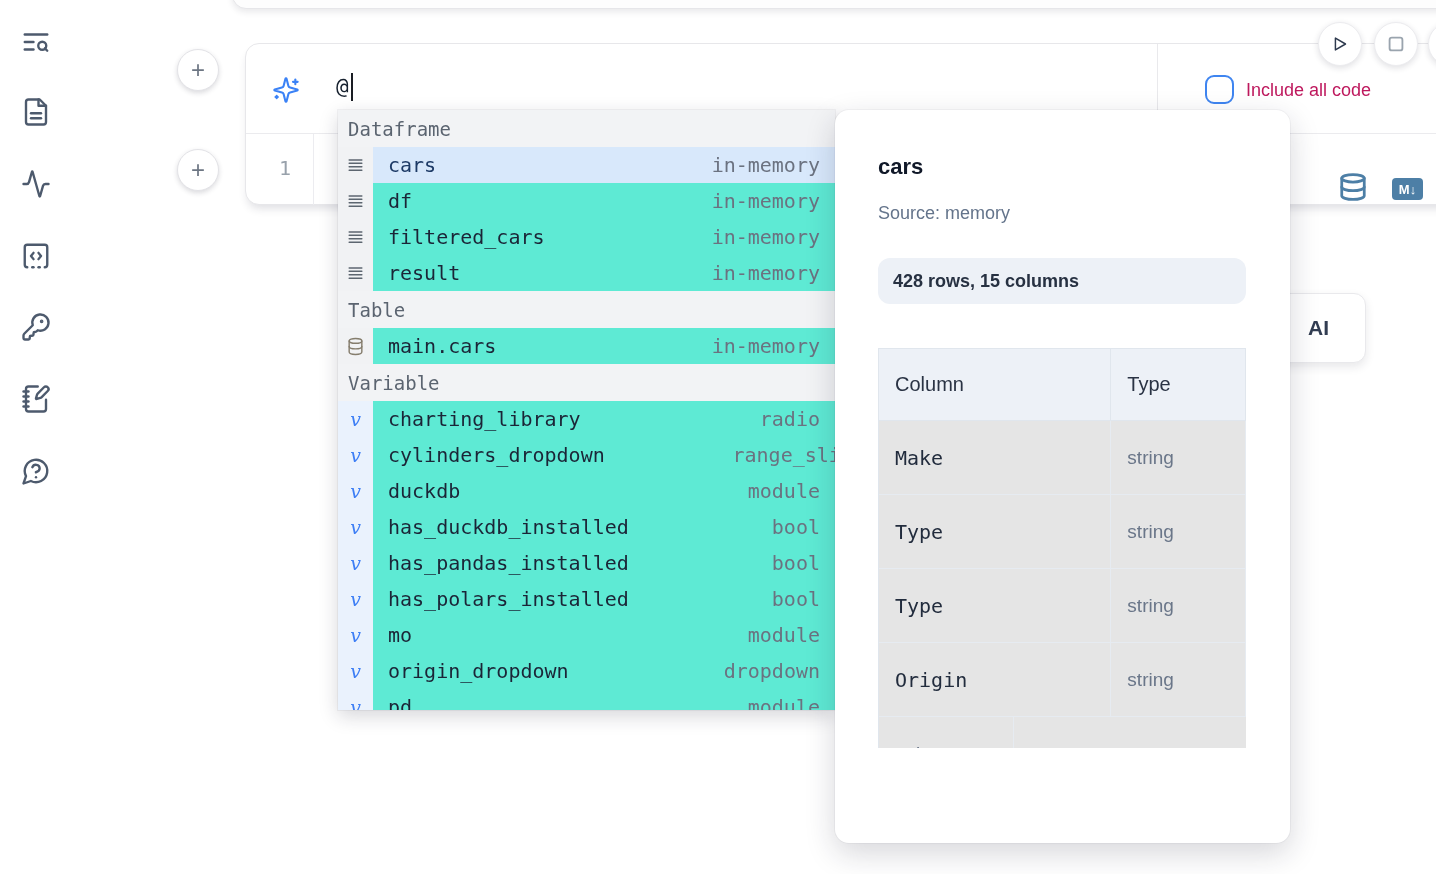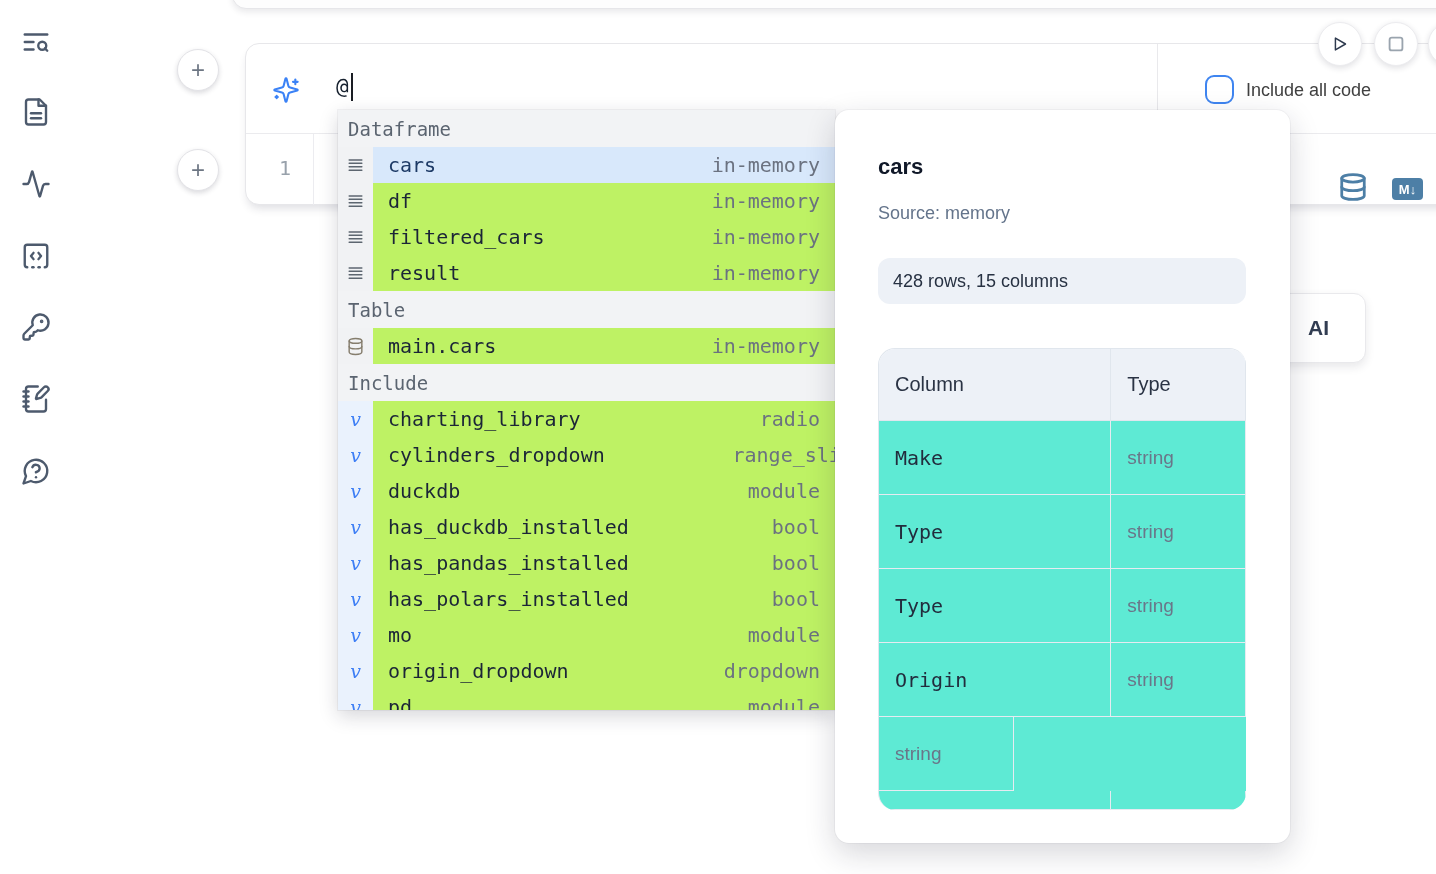--- a/index.html
+++ b/index.html
@@ -22,21 +22,21 @@
     background:#fff; border:1px solid #e7e7ea; border-radius:14px;
     box-shadow:0 6px 10px -3px rgba(40,40,60,.16); z-index:1; }
   .prompt-row { position:absolute; left:0; top:0; width:100%; height:90px;
     border-bottom:1px solid #ebebee; }
   .prompt-vdivider { position:absolute; left:911px; top:0; width:1px; height:90px; background:#e9e9ec; }
   .sparkles { position:absolute; left:26px; top:32px; width:28px; height:28px; color:#3b82f6; }
   .prompt-text { position:absolute; left:90px; top:29px; font-size:21px; color:#16202e; display:flex; align-items:center; }
   .caret { display:inline-block; width:2px; height:28px; background:#1a1d24; margin-left:2px; }
   .include-box { position:absolute; left:959px; top:31px; width:29px; height:29px;
     border:2.5px solid #3f85f0; border-radius:9px; background:#fff; cursor:pointer; }
-  .include-label { position:absolute; left:1000px; top:36px; font-size:18px; color:#404040; }
+  .include-label { position:absolute; left:1000px; top:36px; font-size:18px; color:#be185d; }
 
   .code-row { position:absolute; left:0; top:90px; width:100%; height:71px; }
   .gutter { position:absolute; left:0; top:0; width:68px; height:100%; border-right:1px solid #ececf0; }
   .line-no { position:absolute; left:0; top:22px; width:45px; text-align:right;
     font-size:20px; color:#98a1ab; }
   .editor-db-icon { position:absolute; left:1092px; top:38px; width:30px; height:30px; color:#4d7fa6; cursor:pointer; }
   .md-badge { position:absolute; left:1146px; top:44px; width:31px; height:22px; background:#4d7fa6;
     border-radius:4px; color:#fff; font-weight:bold; font-size:13px;
     display:flex; align-items:center; justify-content:center; cursor:pointer; }
 
@@ -55,21 +55,21 @@
 
   
   .ai-btn { position:absolute; left:1106px; top:293px; width:260px; height:70px;
     background:#fff; border:1px solid #e9e9ec; border-radius:12px;
     box-shadow:0 4px 10px rgba(30,30,50,.10); z-index:4;
     display:flex; align-items:center; justify-content:flex-end; padding-right:36px;
     font-weight:bold; font-size:21px; color:#323d52; cursor:pointer; }
 
   
   .dropdown { position:absolute; left:338px; top:110px; width:497px; height:600px;
-    background:#bef264; z-index:6; overflow:hidden;
+    background:#5eead4; z-index:6; overflow:hidden;
     box-shadow:0 6px 18px rgba(30,30,50,.18), 0 0 0 1px rgba(30,30,50,.05);
     font-family:"DejaVu Sans Mono", monospace; }
   .sec-header { height:37px; background:#f2f3f5; color:#5b6470; font-size:19px;
     display:flex; align-items:center; padding-left:10px; }
   .drow { height:36px; display:flex; align-items:stretch; cursor:pointer; }
   .dgut { width:35px; display:flex; align-items:center; justify-content:center;
     background:#f1f2f4; flex:none; }
   .var .dgut { background:#eaf2fd; }
   .dgut svg { width:19px; height:19px; color:#5d6670; }
   .dgut .dbmini { color:#857d6d; }
@@ -83,27 +83,27 @@
   .drow.clip .dmeta { margin-right:-57px; }
 
   
   .popover { position:absolute; left:835px; top:110px; width:455px; height:733px;
     background:#fff; border-radius:14px; z-index:8;
     box-shadow:0 10px 30px rgba(30,30,50,.18), 0 0 0 1px rgba(30,30,50,.04); }
   .pv-title { position:absolute; left:43px; top:44px; font-size:22px; font-weight:bold; color:#101828; }
   .pv-source { position:absolute; left:43px; top:93px; font-size:18px; color:#64748b; }
   .pv-badge { position:absolute; left:43px; top:148px; width:368px; height:46px;
     background:#edf1f7; border-radius:12px; display:flex; align-items:center;
-    padding-left:15px; font-size:18px; color:#273142; }
-  .pv-table { position:absolute; left:43px; top:238px; width:368px; height:462px;
-    overflow:hidden; border-top:1px solid #e0e6ed; border-left:1px solid #e0e6ed;border-radius:17px; }
+    padding-left:15px; font-size:18px; color:#273142;font-weight:bold; }
+  .pv-table { position:absolute; left:43px; top:238px; width:368px; height:400px;
+    overflow:hidden; border-top:1px solid #e0e6ed; border-left:1px solid #e0e6ed; }
   .thead { display:flex; height:72px; background:#edf1f7; }
   .th { display:flex; align-items:center; padding-left:16px; font-size:20px; color:#2a3344;
     border-right:1px solid #e0e6ed; border-bottom:1px solid #e0e6ed; }
-  .trow { display:flex; height:74px; background:#5eead4; }
+  .trow { display:flex; height:74px; background:#e5e5e5; }
   .trow:last-child { height:19px; }
   .td { display:flex; align-items:center; padding-left:16px;
     border-right:1px solid #e6ebf1; border-bottom:1px solid #e6ebf1; }
   .col-name { width:233px; } .col-type { width:135px; }
   .td.name { font-family:"DejaVu Sans Mono", monospace; font-size:20px; color:#222c3d; }
   .td.type { font-size:19px; color:#6a7689; }
 </style>
 </head>
 <body>
 
@@ -293,21 +293,21 @@
             <path d="M4 12a8 3 0 0 0 16 0"></path>
           </svg>
       </span>
       <span class="dcontent">
         <span class="dname">main.cars</span>
         <span class="dmeta">in-memory</span>
       </span>
     </div>
     </div>
 
-  <div class="sec-header">Include</div>
+  <div class="sec-header">Variable</div>
   <div>
 
   <div class="drow var">
       <span class="dgut">
           <span class="vchar">v</span>
         </span>
       <span class="dcontent">
         <span class="dname">charting_library</span>
         <span class="dmeta">radio</span>
       </span>

